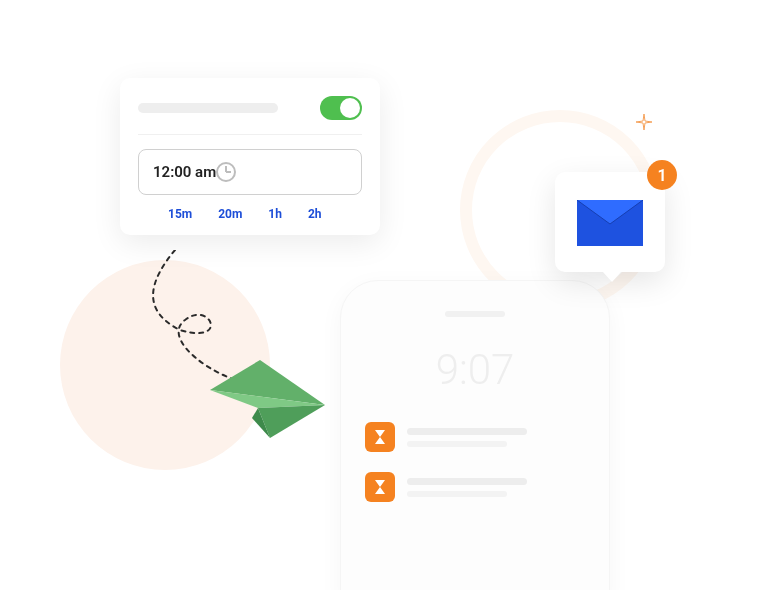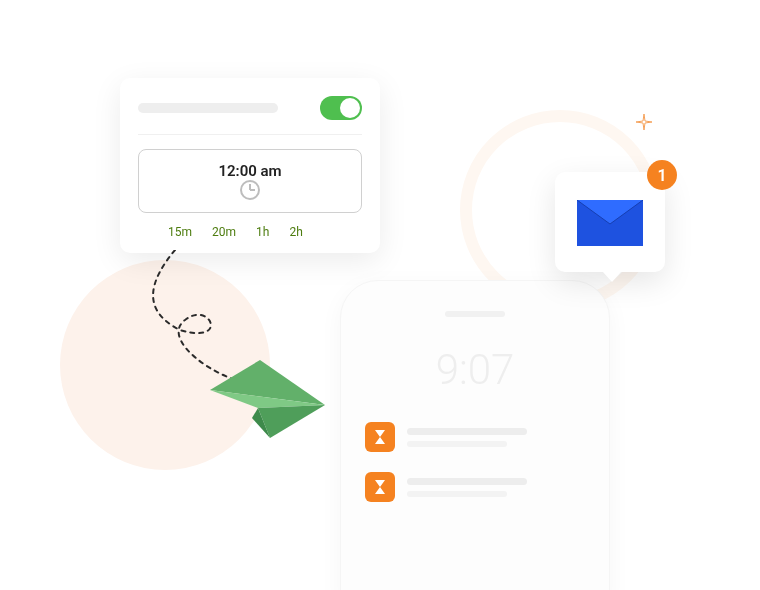--- a/index.html
+++ b/index.html
@@ -75,23 +75,22 @@
     height: 20px;
     background: #fff;
     border-radius: 50%;
   }
   .time-input {
     border: 1px solid #d0d0d0;
     border-radius: 8px;
     padding: 12px 14px;
     display: flex;
     align-items: center;
-    justify-content: space-between;
+    justify-content: flex-start;
     margin-bottom: 12px;
-    flex-direction: column;
   }
   .time-value {
     font-size: 15px;
     font-weight: 600;
     color: #222;
   }
   .clock-icon {
     width: 20px;
     height: 20px;
     border: 2px solid #bdbdbd;
@@ -114,25 +113,25 @@
     position: absolute;
     left: 50%;
     top: 50%;
     width: 5px;
     height: 2px;
     background: #bdbdbd;
     transform: translate(0, -50%);
   }
   .chips {
     display: flex;
-    gap: 20px;
+    gap: 26px;
     padding-left: 30px;
     font-size: 12px;
-    color: #4d7c0f;
-    font-weight: 400;
+    color: #1d4ed8;
+    font-weight: 700;
   }
   .chip { cursor: pointer; }
 
   
   .path-svg {
     position: absolute;
     left: 140px;
     top: 250px;
     width: 120px;
     height: 140px;

